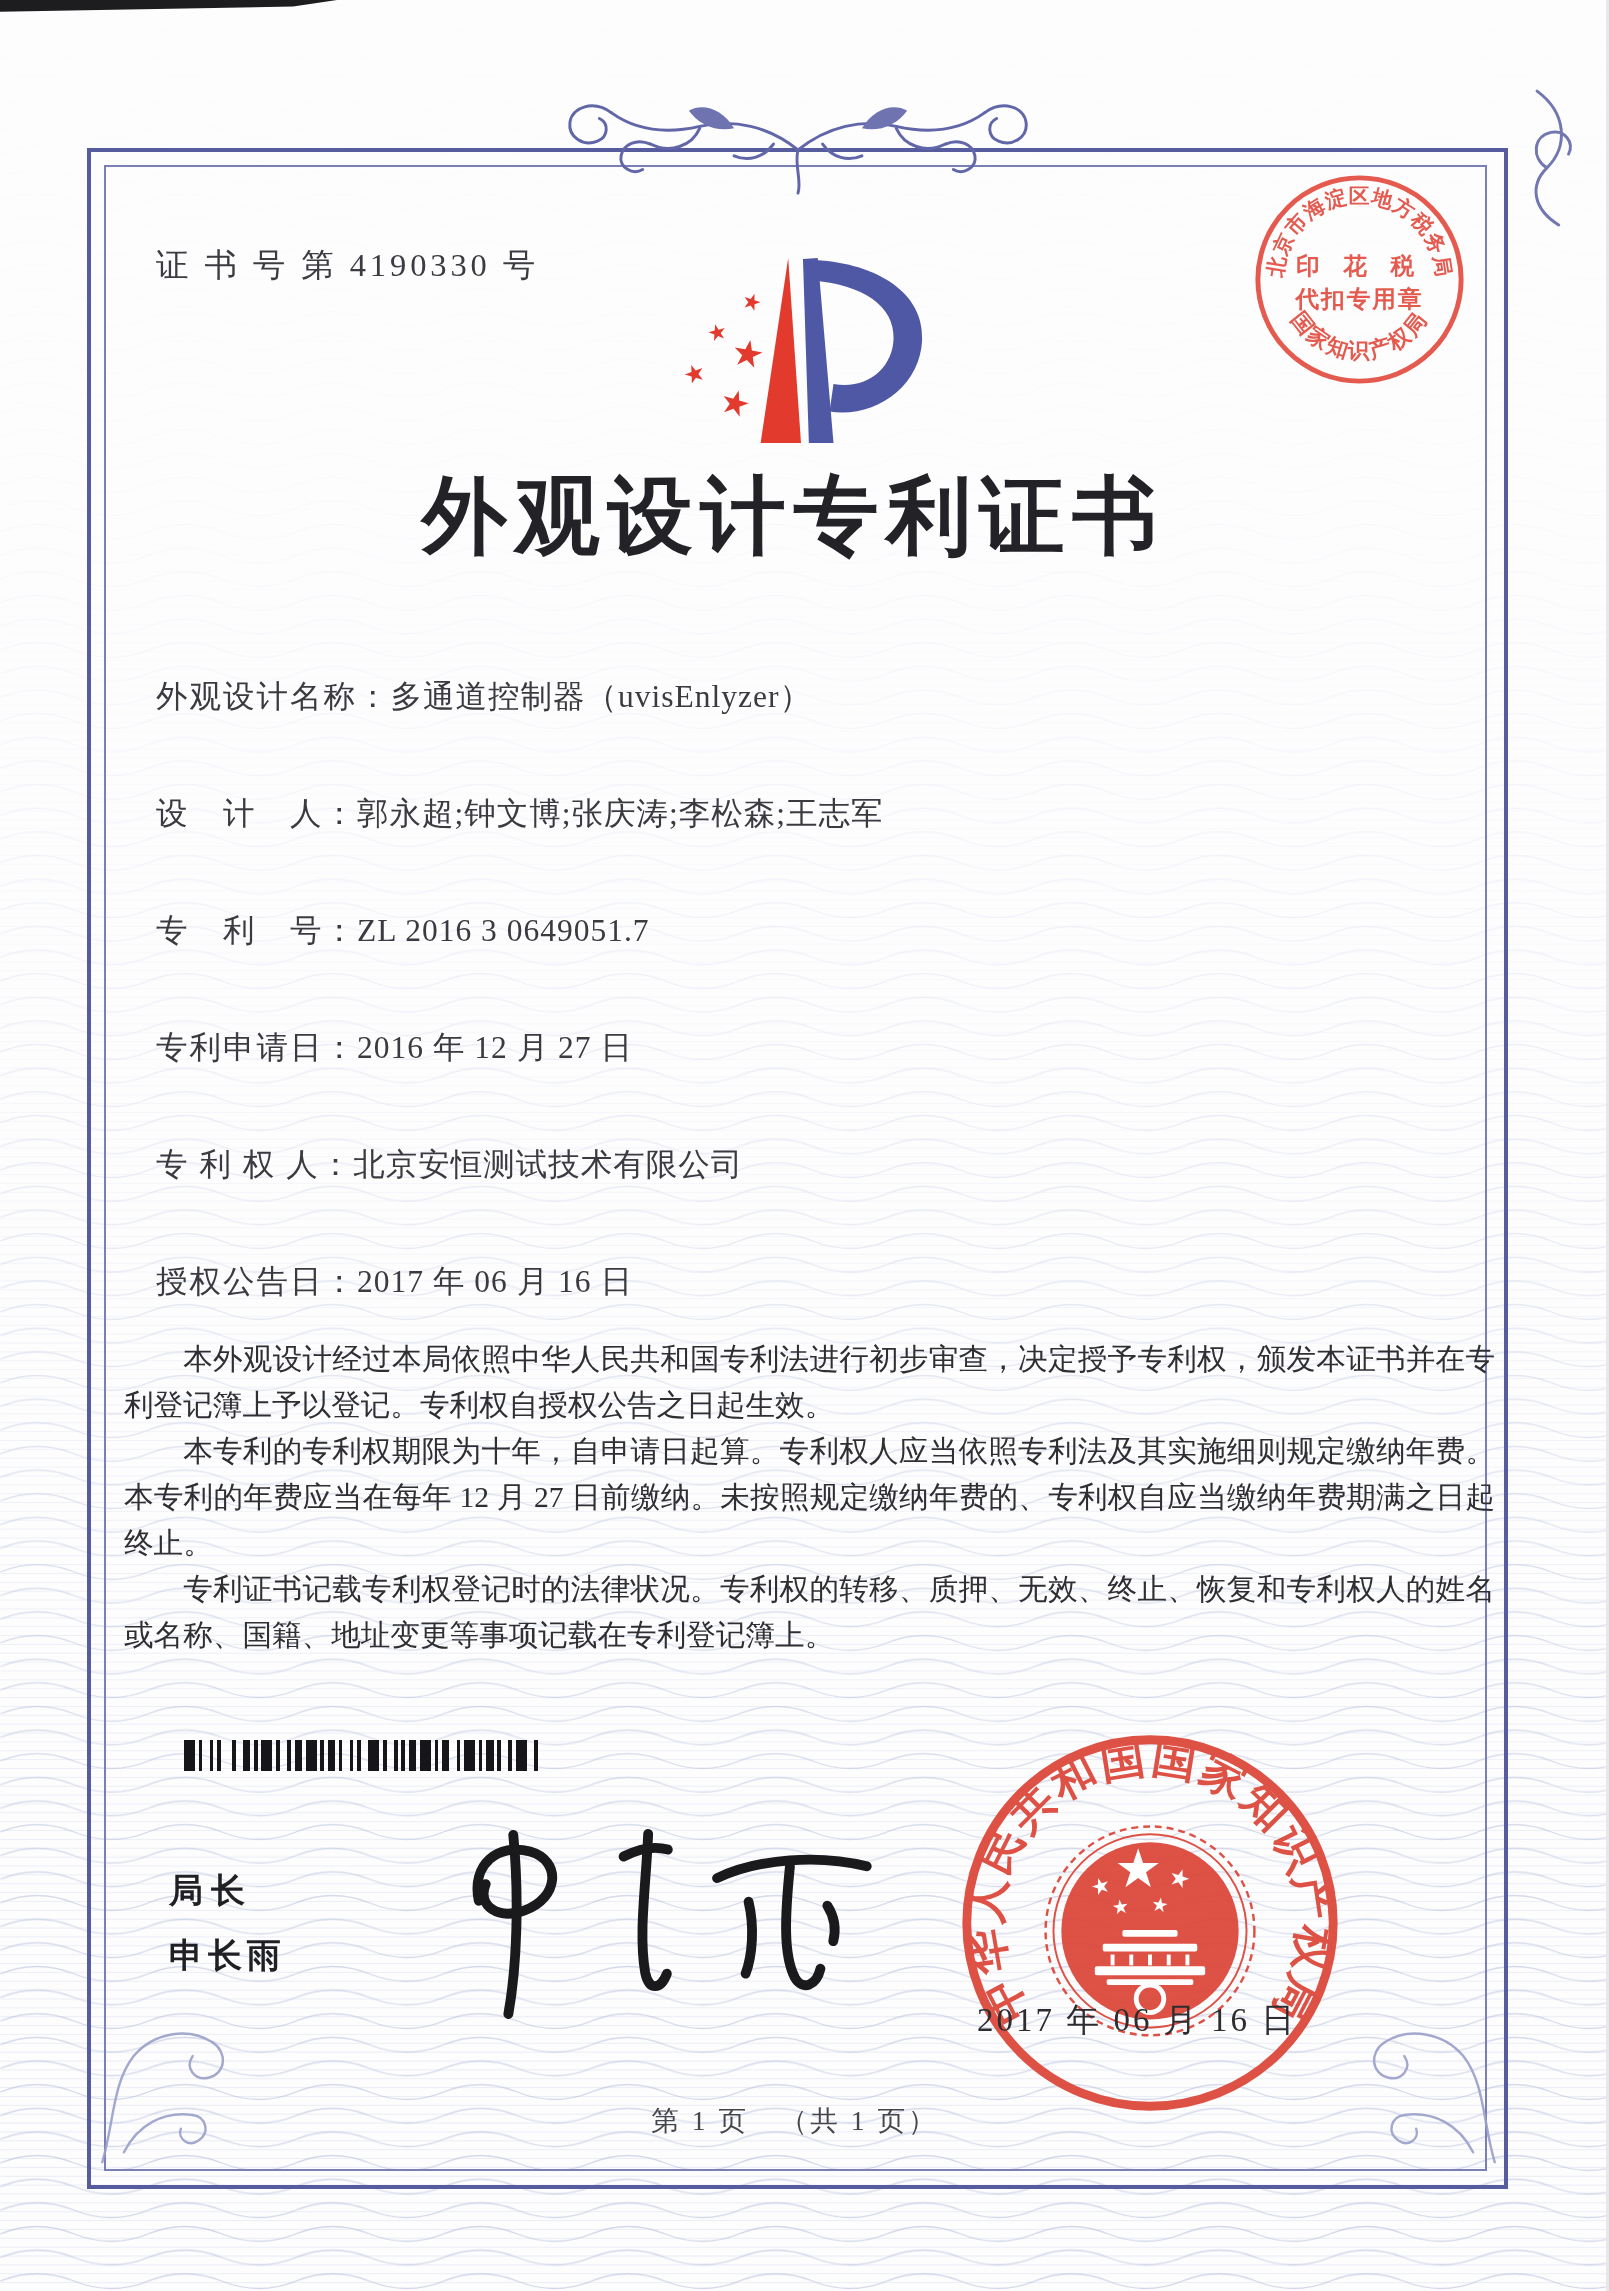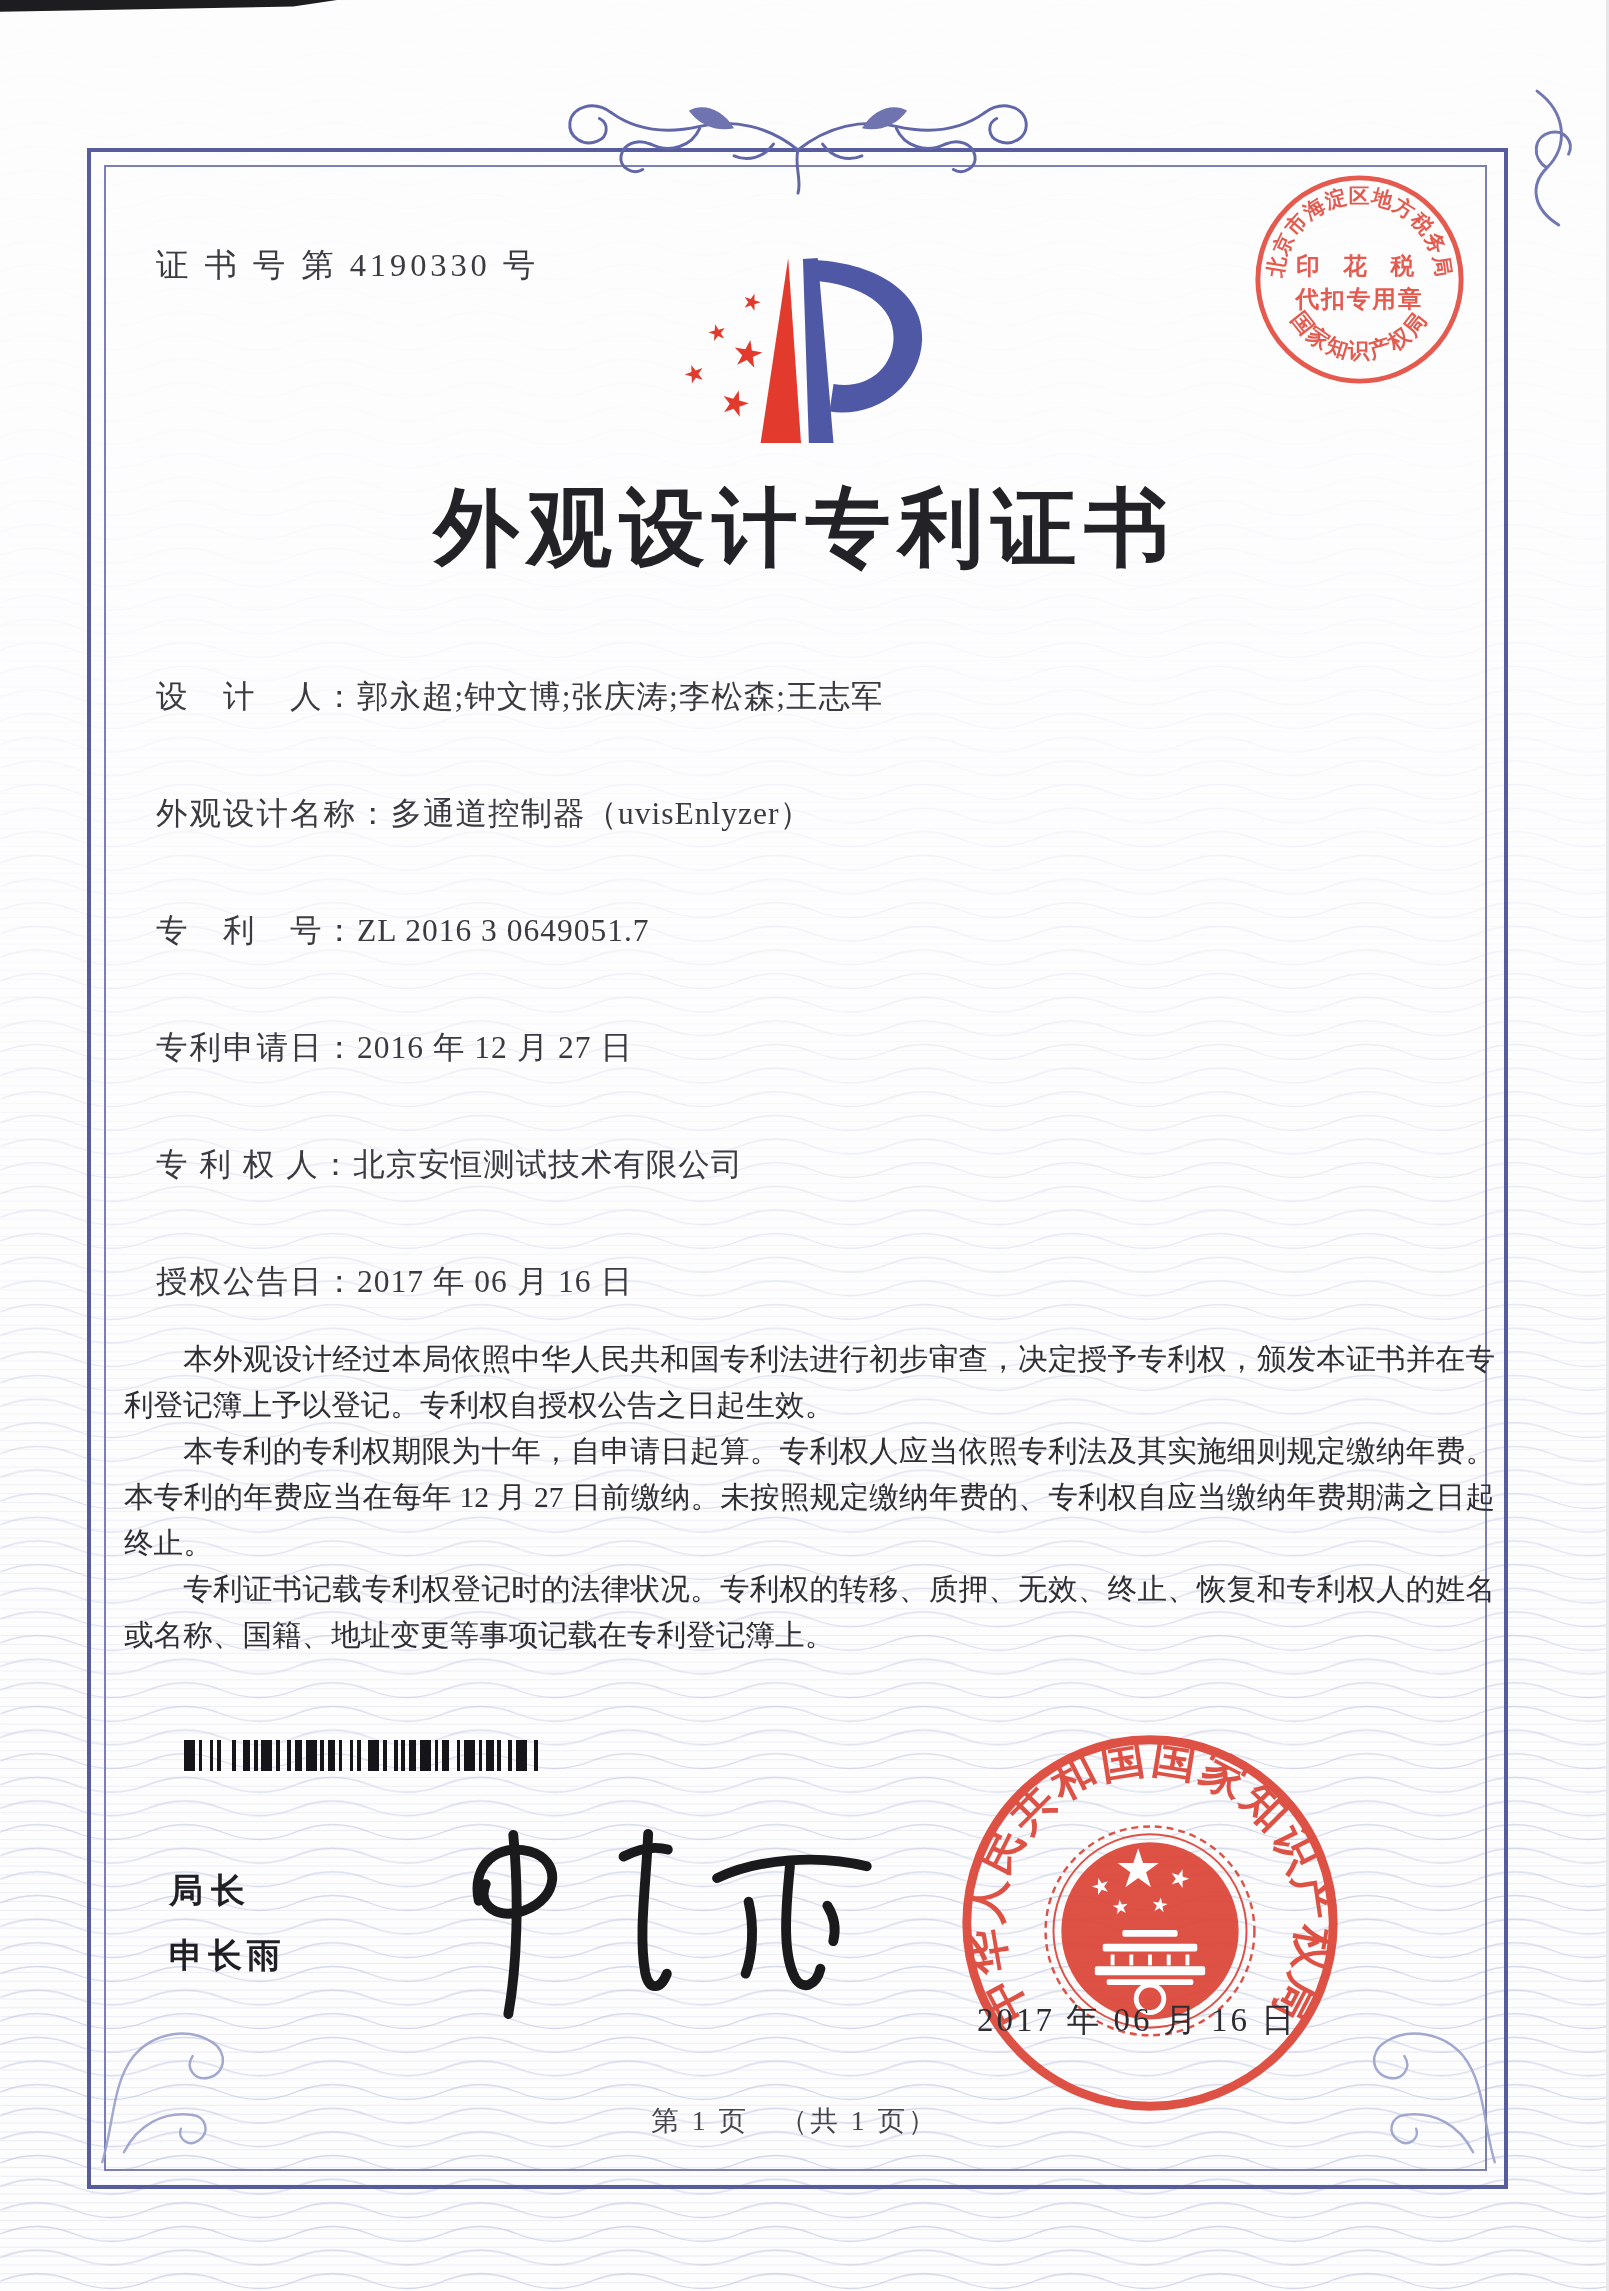--- a/index.html
+++ b/index.html
@@ -18,21 +18,21 @@
   .frame-outer{position:absolute;left:87px;top:148px;width:1413px;height:2033px;
     border:4.9px solid #565c9d;z-index:2;}
   .frame-inner{position:absolute;left:104px;top:165px;width:1379px;height:2002px;
     border:2px solid #7a7fb5;z-index:2;}
   .flourish,.corner-curl,.border-curl{position:absolute;z-index:3;}
   
   .cert-no{position:absolute;left:156px;top:244px;font-size:32.5px;letter-spacing:3.9px;
     color:#3b3b42;z-index:3;}
   .logo{position:absolute;left:670px;top:248px;z-index:3;}
   .tax-stamp{position:absolute;left:1249px;top:169px;z-index:4;opacity:.9;}
-  .title{position:absolute;left:87px;width:1413px;top:459px;margin:12px;text-align:center;
+  .title{position:absolute;left:87px;width:1413px;top:459px;margin:0;text-align:center;
     font-size:85px;font-weight:bold;letter-spacing:7.9px;color:#222227;z-index:3;}
   .fields{position:absolute;left:156px;top:676px;z-index:3;}
   .field{height:39px;margin-bottom:78px;font-size:31.5px;color:#3a3a40;white-space:nowrap;}
   .field .flabel{letter-spacing:2px;}
   .field .fvalue{letter-spacing:1px;}
   .paras{position:absolute;left:124px;top:1336px;width:1371px;font-size:29.6px;
     line-height:46px;text-align:justify;word-break:break-all;color:#2e2e33;z-index:3;}
   .paras p{margin:0;text-indent:2em;}
   .barcode{position:absolute;left:184px;top:1740px;width:355px;height:30.5px;display:flex;z-index:3;}
   .role,.signer-name{position:absolute;left:169px;font-family:"Liberation Sans","DejaVu Sans",sans-serif;
@@ -144,24 +144,24 @@
     <text x="112" y="140" font-size="24" fill="#e2493c" letter-spacing="2" text-anchor="middle" font-weight="bold">代扣专用章</text>
     <text font-size="22" fill="#e2493c" letter-spacing="2" font-weight="bold">
       <textPath href="#taxBot" startOffset="50%" text-anchor="middle">国家知识产权局</textPath>
     </text>
   </svg>
 
   <h1 class="title">外观设计专利证书</h1>
 
   <div class="fields">
     <div class="field">
+      <span class="flabel">外观设计名称：</span><span class="fvalue">多通道控制器（uvisEnlyzer）</span>
+    </div>
+    <div class="field">
       <span class="flabel">设　计　人：</span><span class="fvalue">郭永超;钟文博;张庆涛;李松森;王志军</span>
-    </div>
-    <div class="field">
-      <span class="flabel">外观设计名称：</span><span class="fvalue">多通道控制器（uvisEnlyzer）</span>
     </div>
     <div class="field">
       <span class="flabel">专　利　号：</span><span class="fvalue">ZL 2016 3 0649051.7</span>
     </div>
     <div class="field">
       <span class="flabel">专利申请日：</span><span class="fvalue">2016 年 12 月 27 日</span>
     </div>
     <div class="field">
       <span class="flabel">专 利 权 人：</span><span class="fvalue">北京安恒测试技术有限公司</span>
     </div>

